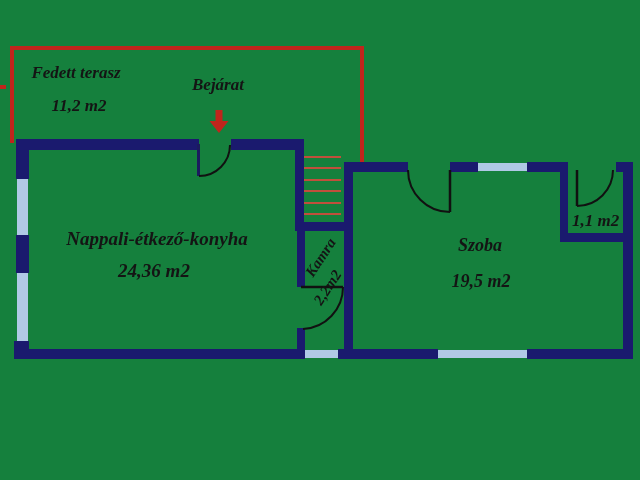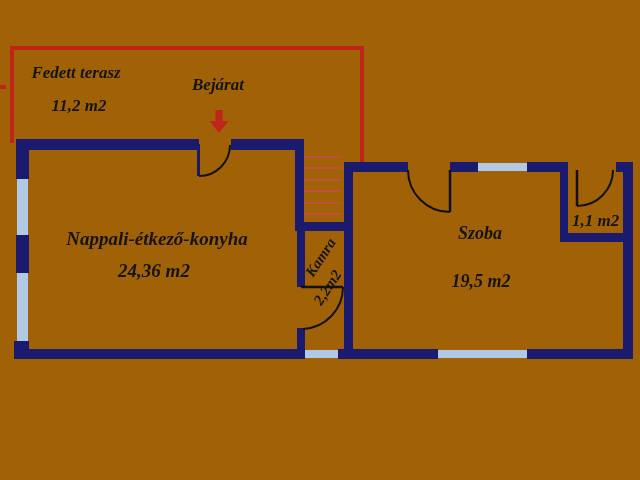--- a/index.html
+++ b/index.html
@@ -1,16 +1,16 @@
 <!DOCTYPE html>
 <html><head>
 <meta charset="utf-8">
 <style>
   html,body{margin:0;padding:0;background:#ffffff;}
-  #stage{position:relative;width:640px;height:480px;background:#a16207;overflow:hidden;
+  #stage{position:relative;width:640px;height:480px;background:#15803d;overflow:hidden;
          font-family:"Liberation Serif","DejaVu Serif",serif;}
   .w{position:absolute;background:#1a1a6e;}
   .win{position:absolute;background:#b0c9e6;}
   .red{position:absolute;background:#c0251c;}
   .tread{position:absolute;background:#c14f3c;height:2px;width:37px;left:304px;}
   .txt{position:absolute;font-style:italic;font-weight:bold;color:#141414;
        text-align:center;white-space:nowrap;line-height:1.1;}
   svg.overlay{position:absolute;left:0;top:0;pointer-events:none;}
 </style>
 </head>
@@ -83,21 +83,21 @@
   </svg>
 
   <div class="txt" style="left:16px;top:64px;width:120px;font-size:17px;">Fedett terasz</div>
   <div class="txt" style="left:19px;top:90px;width:120px;font-size:17px;margin-top:7px;">11,2 m2</div>
 
   <div class="txt" style="left:27px;top:229px;width:260px;font-size:19px;">Nappali-étkező-konyha</div>
 
   <div class="txt" style="left:168px;top:76px;width:100px;font-size:17px;">Bejárat</div>
   <div class="txt" style="left:24px;top:261px;width:260px;font-size:19px;">24,36 m2</div>
 
-  <div class="txt" style="left:430px;top:224px;width:100px;font-size:18px;">Szoba</div>
+  <div class="txt" style="left:430px;top:236px;width:100px;font-size:18px;">Szoba</div>
   <div class="txt" style="left:431px;top:272px;width:100px;font-size:18px;">19,5 m2</div>
 
   <div class="txt" style="left:572px;top:212px;font-size:17px;text-align:left;">1,1 m2</div>
 
   <div class="txt" style="left:283px;top:248px;width:80px;height:22px;font-size:15px;transform:rotate(-57deg);">Kamra</div>
   <div class="txt" style="left:290px;top:278px;width:80px;height:22px;font-size:15px;transform:rotate(-57deg);">2,2m2</div>
 
 </div>
 
 </body></html>

